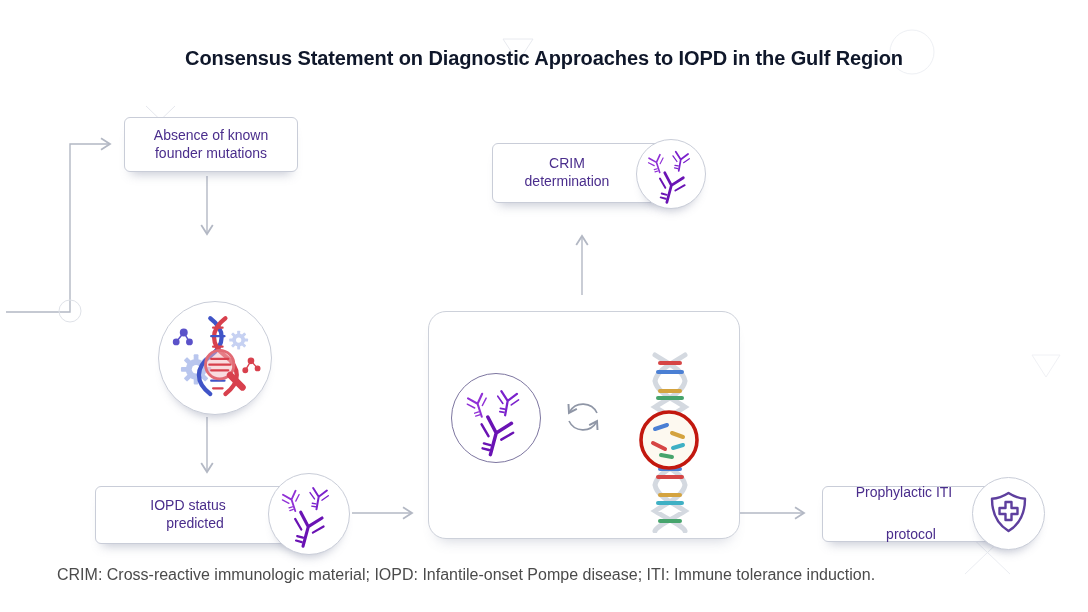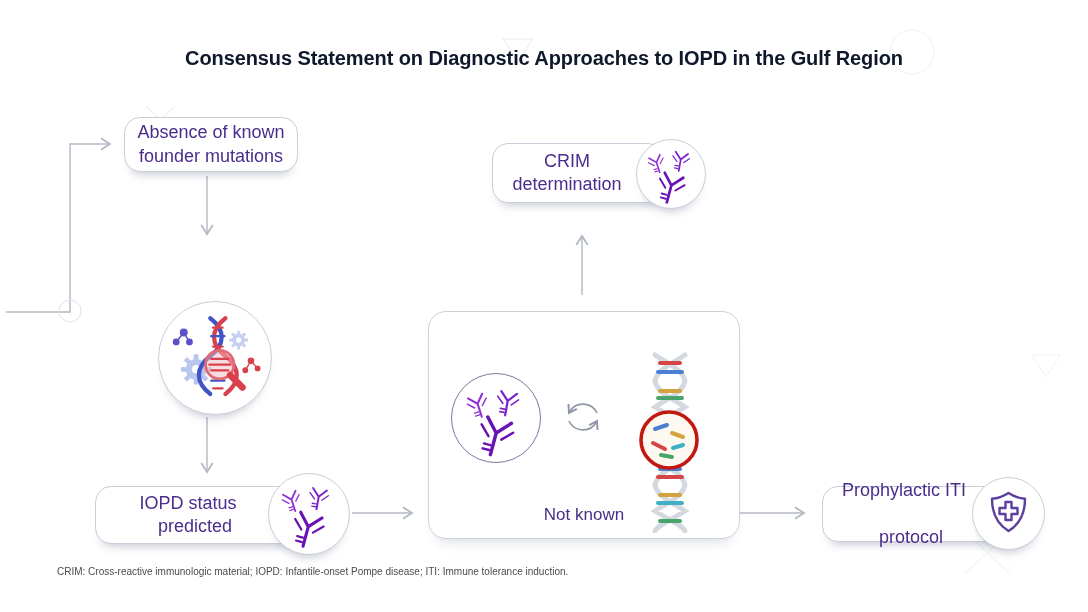--- a/index.html
+++ b/index.html
@@ -6,42 +6,42 @@
   .canvas{
     position:relative;width:1088px;height:612px;background:#ffffff;overflow:hidden;
     font-family:"Liberation Sans", sans-serif;
   }
   .layer{position:absolute;left:0;top:0;pointer-events:none;}
   .title{
     position:absolute;left:0;right:0;top:47px;text-align:center;
     font-size:20px;font-weight:bold;color:#0f172a;letter-spacing:-0.1px;
   }
   .node{
-    position:absolute;background:#fff;border:1.5px solid #c9cdd8;border-radius:16px;
+    position:absolute;background:#fff;border:1.5px solid #c9cdd8;border-radius:6px;
     display:flex;flex-direction:column;align-items:center;justify-content:center;
-    color:#4a2d8c;font-size:18px;font-weight:500;line-height:1.28;text-align:center;
+    color:#4a2d8c;font-size:14px;font-weight:500;line-height:1.28;text-align:center;
     box-shadow:0 9px 10px -7px rgba(100,108,140,.38);
   }
   .node .row{display:block;white-space:nowrap;}
   .bigbox{
     position:absolute;background:#fff;border:1.5px solid #cdd1da;border-radius:18px;
     box-shadow:0 10px 14px -9px rgba(100,108,140,.30);
   }
   .circ{
     position:absolute;background:#fff;border:1.5px solid #c9cdd8;border-radius:50%;
     display:flex;align-items:center;justify-content:center;
     box-shadow:0 9px 10px -7px rgba(100,108,140,.38);
   }
   .ab-circle{border-color:#7d76a0;}
   .nk-label{
     position:absolute;left:0;right:0;bottom:13px;text-align:center;
     color:#4a2d8c;font-size:17px;font-weight:500;
   }
   .footer{
-    position:absolute;left:57px;top:566px;font-size:10px;color:#4b4b4b;
+    position:absolute;left:57px;top:566px;font-size:16px;color:#4b4b4b;
   }
   i{font-style:italic;}
 </style>
 </head>
 <body>
 
 <div class="canvas">
 
   <svg class="layer" width="1088" height="612" viewBox="0 0 1088 612">
     <defs>
@@ -210,21 +210,20 @@
 
       <circle cx="30" cy="89" r="28" fill="#fdf9f0" stroke="#c2180f" stroke-width="3.6"></circle>
       <g stroke-linecap="round" stroke-width="4" fill="none">
         <path d="M16 78 l12 -4" stroke="#4a7fd4"></path>
         <path d="M33 82 l11 4" stroke="#d4a33f"></path>
         <path d="M14 92 l12 6" stroke="#d64545"></path>
         <path d="M34 97 l10 -3" stroke="#3fb0c4"></path>
         <path d="M22 104 l11 2" stroke="#46a46c"></path>
       </g>
     </svg>
-    <div class="nk-label">Not known</div>
   </div>
 
   <div class="node" style="left:492px;top:143px;width:170px;height:58px;">
     <span class="row" style="margin-right:22px;">CRIM</span>
     <span class="row" style="margin-right:22px;">determination</span>
   </div>
   <div class="circ" style="left:636px;top:139px;width:68px;height:68px;">
     <svg width="68" height="68" viewBox="0 0 68 68">
       <g style="color:#9031d6" transform="translate(19,21) rotate(-18) scale(0.48)">
           <use href="#antibody" x="-18" y="-16" width="36" height="44"></use>

